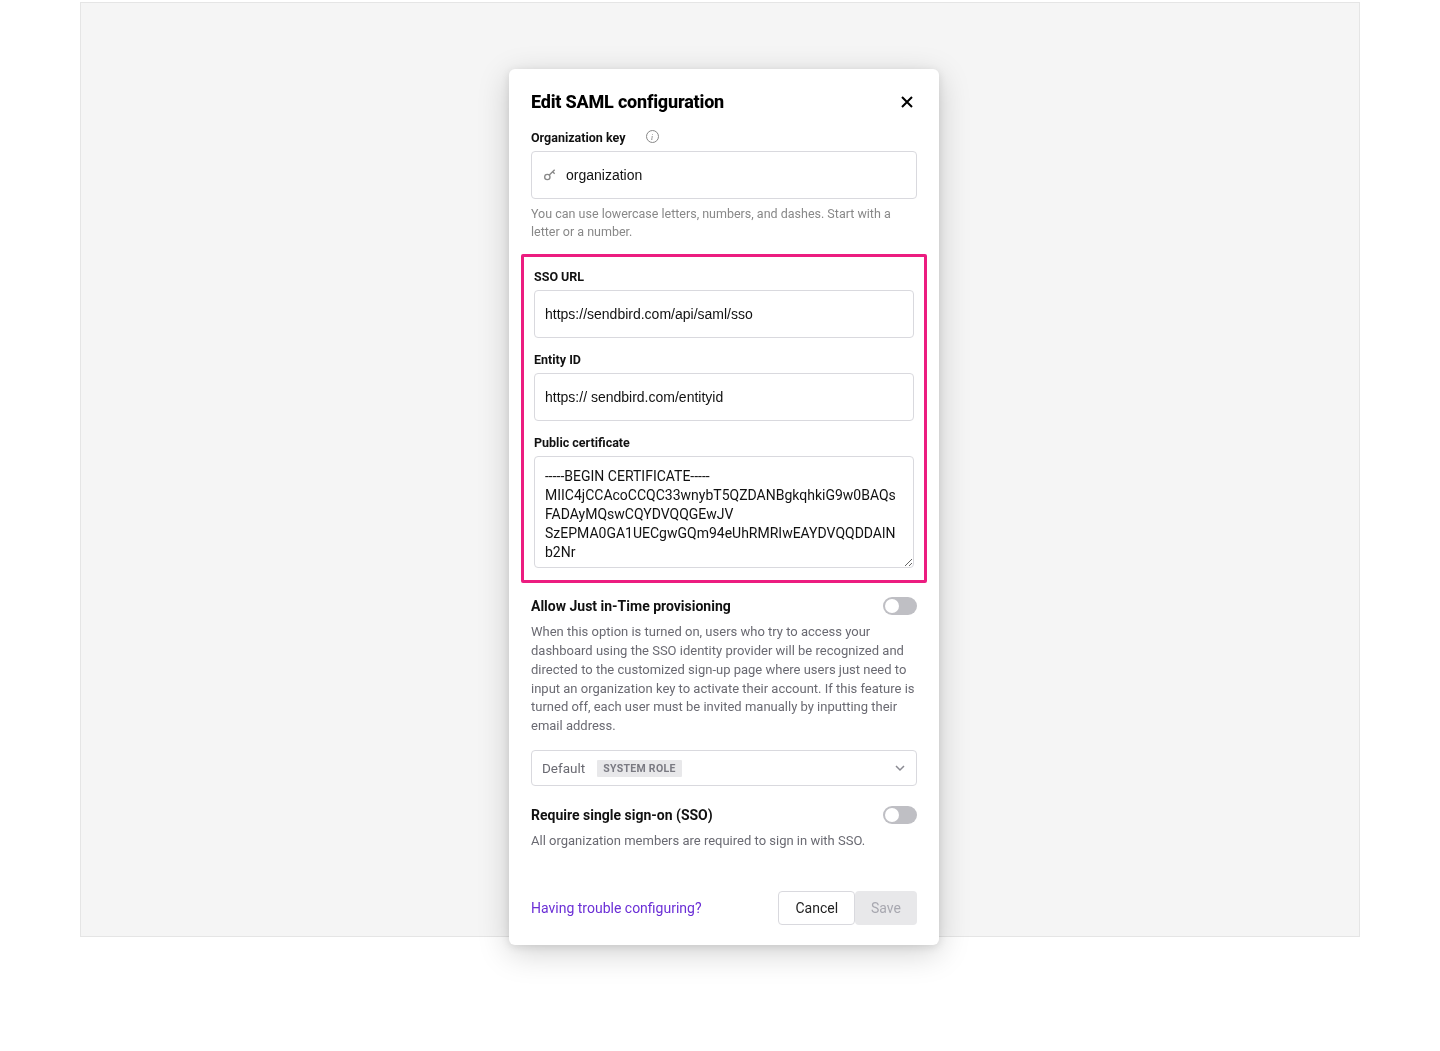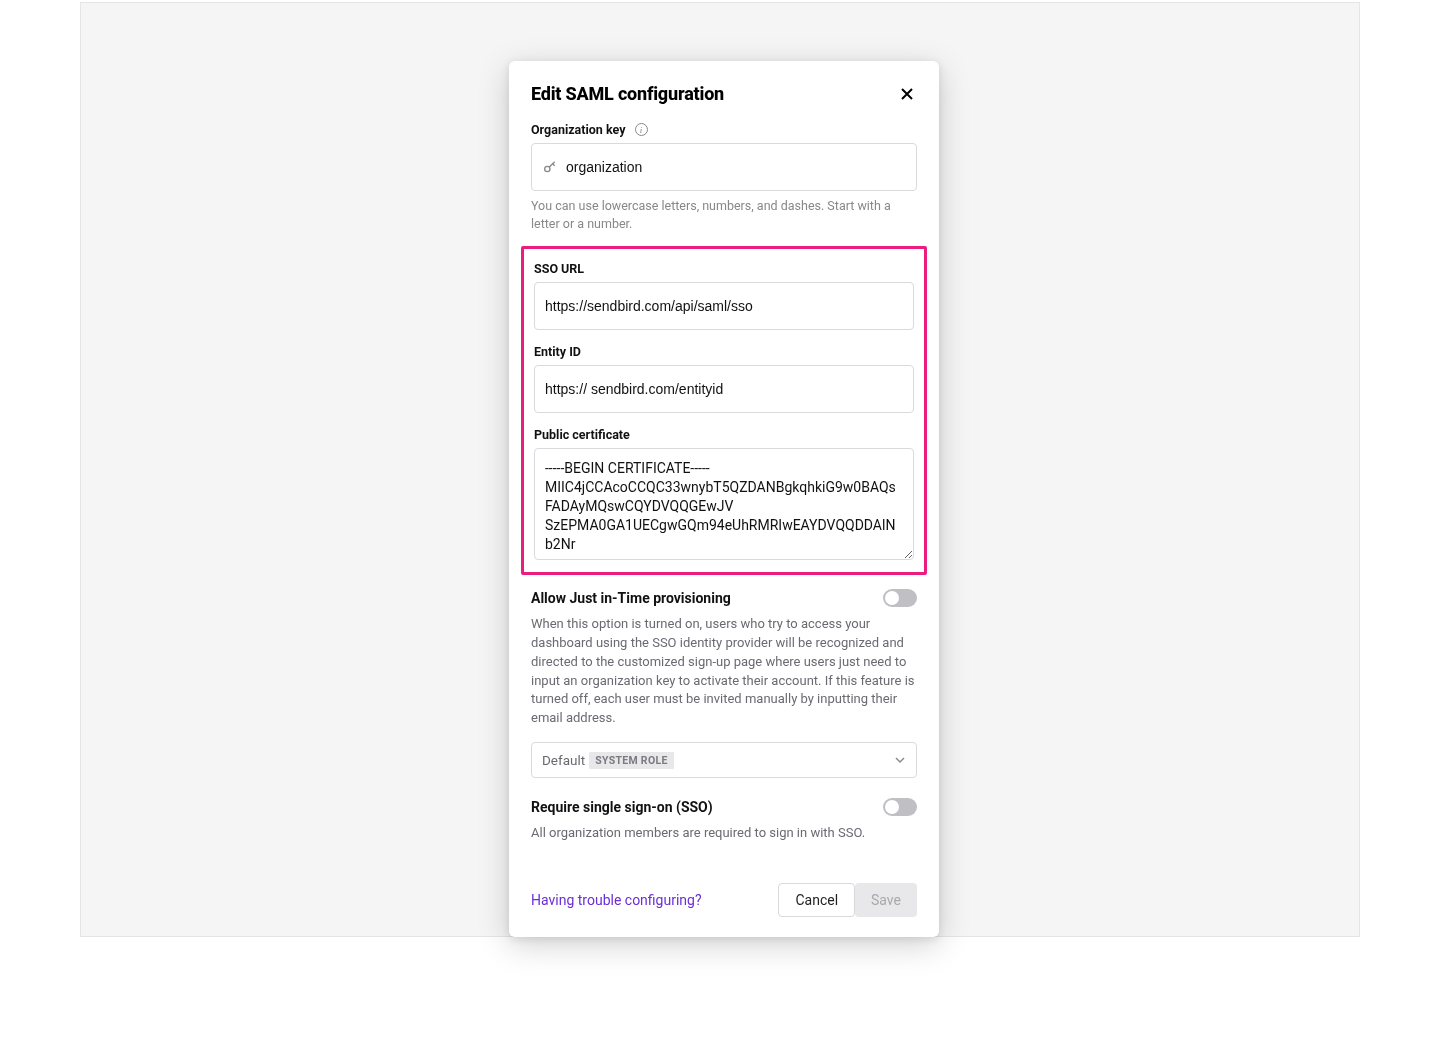--- a/index.html
+++ b/index.html
@@ -15,21 +15,21 @@
     width: 1280px;
     height: 935px;
     margin: 2px;
     border: 1px solid #e5e5e5;
     background: #f5f5f5;
     position: relative;
   }
   .modal {
     position: absolute;
     left: 428px;
-    top: 58px;
+    top: 66px;
     width: 430px;
     background: #fff;
     border-radius: 6px;
     box-shadow: 0 8px 32px rgba(0,0,0,0.18), 0 2px 8px rgba(0,0,0,0.10);
     padding: 22px 22px 20px 22px;
   }
   .modal-header {
     display: flex;
     justify-content: space-between;
     align-items: center;
@@ -43,21 +43,21 @@
   }
   .close-btn {
     width: 20px; height: 20px;
     display: flex; align-items: center; justify-content: center;
     cursor: pointer;
     color: #000;
   }
   .close-btn svg { width: 16px; height: 16px; }
 
   .field { margin-bottom: 14px; }
-  .label-row { display: flex; align-items: center; gap: 9px; margin-bottom: 6px; }
+  .label-row { display: flex; align-items: flex-start; gap: 20px; margin-bottom: 6px; }
   .field-label {
     font-size: 12.5px;
     font-weight: 700;
     color: #111;
   }
   .info-icon {
     width: 13px; height: 13px;
     border: 1px solid #888;
     border-radius: 50%;
     display: inline-flex; align-items: center; justify-content: center;
@@ -153,21 +153,21 @@
     border: 1px solid #d9d9de;
     border-radius: 4px;
     height: 36px;
     padding: 0 10px;
     display: flex;
     align-items: center;
     justify-content: space-between;
     margin-bottom: 20px;
     cursor: pointer;
   }
-  .select-left { display: flex; align-items: center; gap: 4px; }
+  .select-left { display: flex; align-items: center; gap: 12px; }
   .select-text { font-size: 13.5px; color: #6a6a72; }
   .badge {
     background: #e8e8ea;
     color: #7a7a82;
     font-size: 10.5px;
     font-weight: 700;
     letter-spacing: 0.3px;
     padding: 2px 6px;
     border-radius: 1px;
   }

